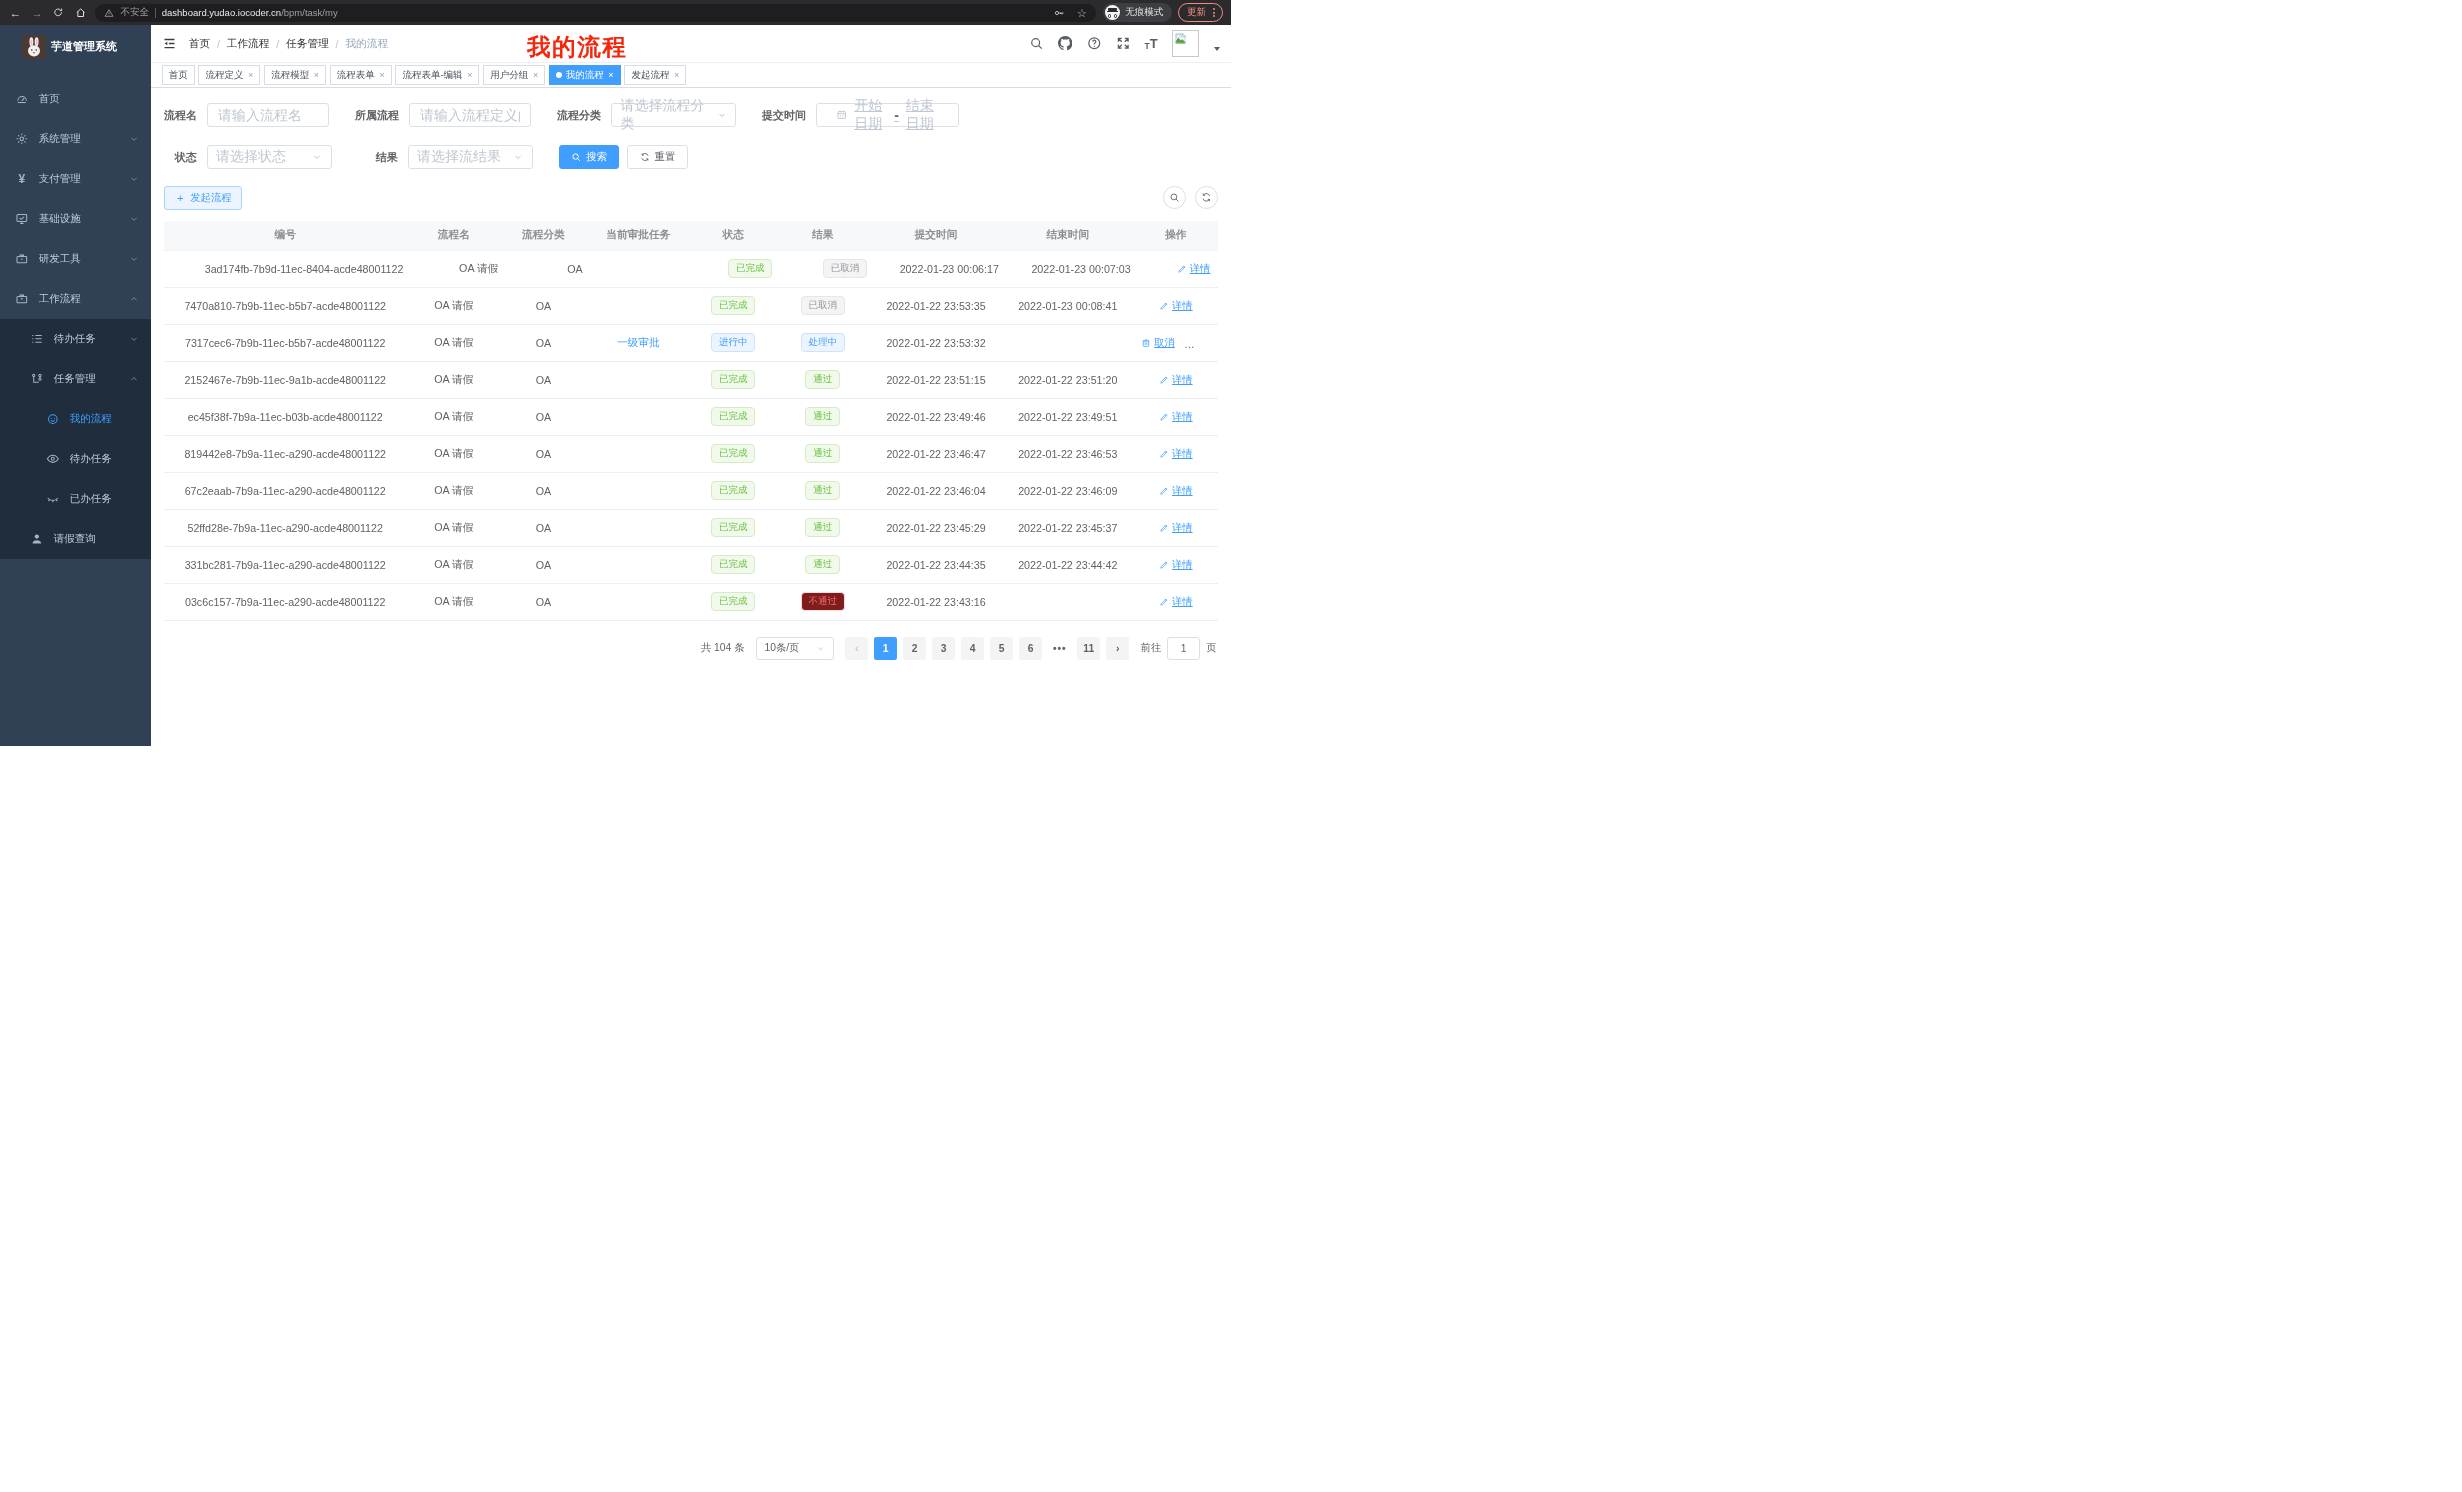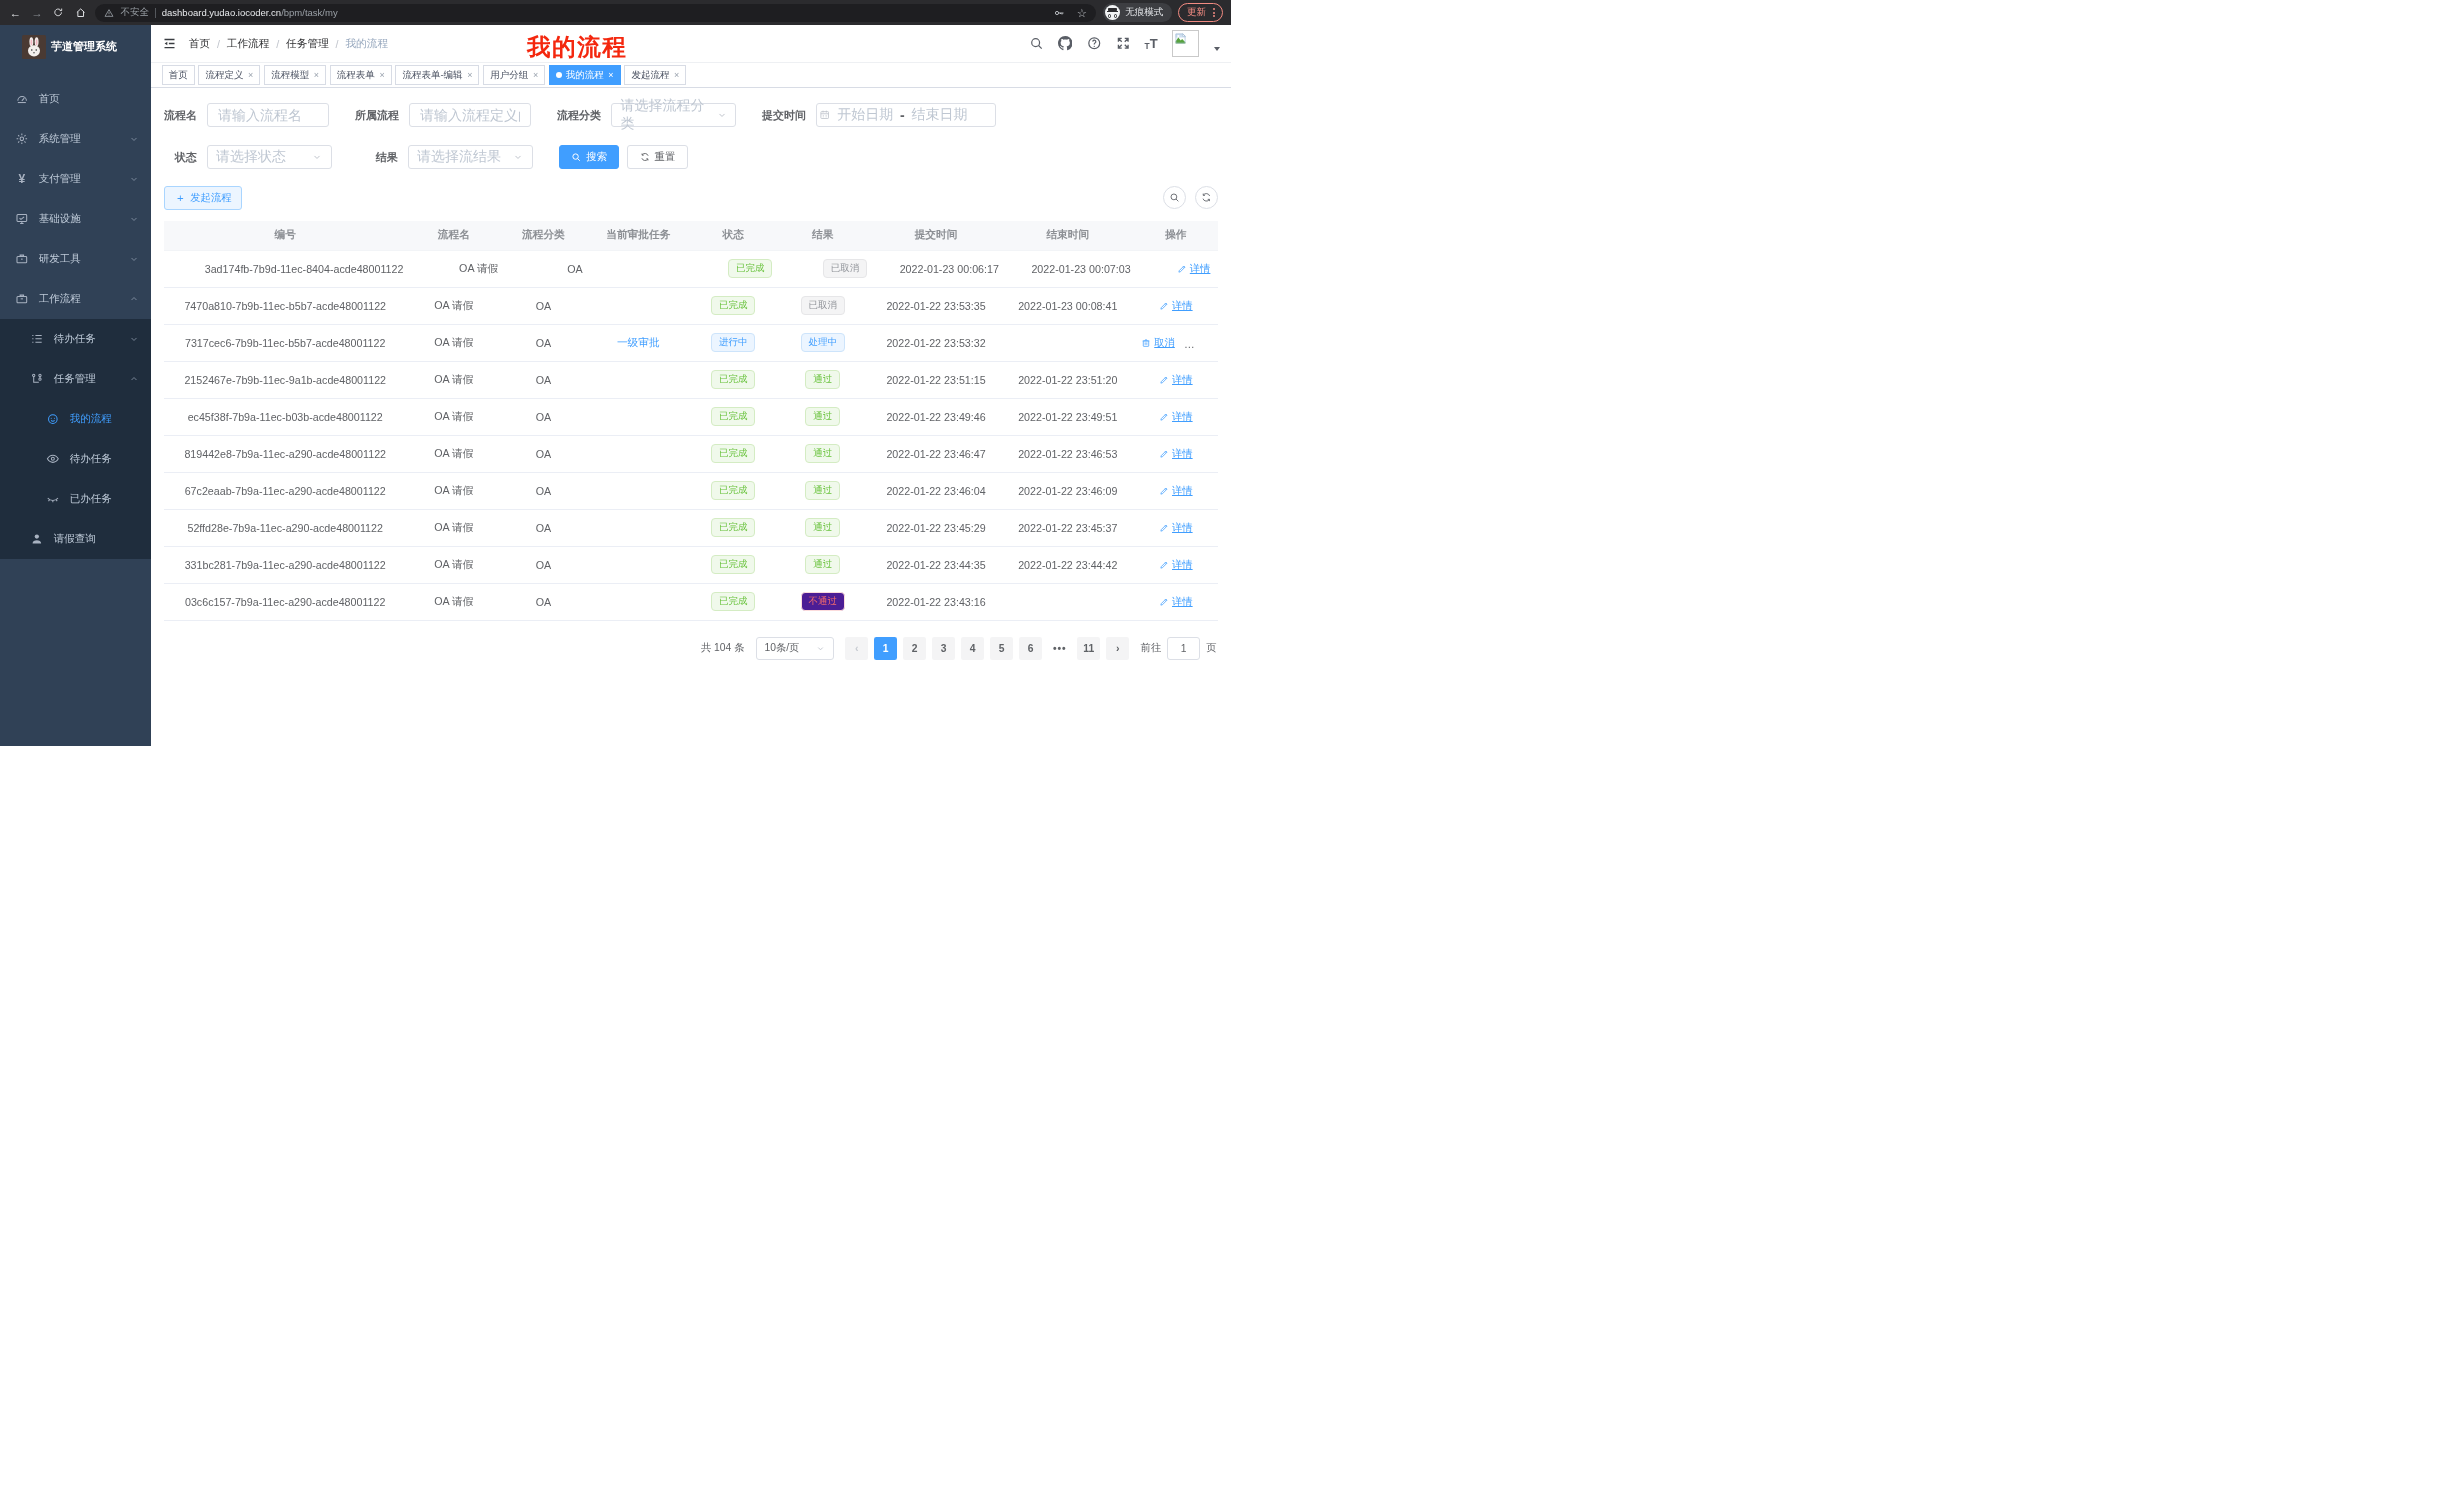--- a/index.html
+++ b/index.html
@@ -68,21 +68,21 @@
   
   .content { flex:1; padding:15px 13px 0; position:relative; min-width:0; }
   .frow { display:flex; align-items:center; margin-bottom:18px; }
   .ffield { display:flex; align-items:center; margin-right:26px; }
   .flabel { font-weight:700; color:#606266; font-size:11px; margin-right:10px; white-space:nowrap; }
   .tbox { height:24px; border:0.8px solid #dcdfe6; border-radius:3px; background:#fff; font-size:14px; color:#606266; }
   input.tbox { padding:0 10px; width:122px; font-family:inherit; }
   input.tbox::placeholder { color:#bfc7d2; }
   .select { width:125px; display:flex; align-items:center; justify-content:space-between; padding:0 8.4px; color:#bfc7d2; cursor:pointer; }
   .select .chev { width:10px; height:10px; color:#c0c4cc; }
-  .daterange { width:180px; display:flex; align-items:center; gap:6.8px; padding:0 2px; color:#bfc7d2; cursor:pointer; }
+  .daterange { width:143px; display:flex; align-items:center; gap:6.8px; padding:0 19px; color:#bfc7d2; cursor:pointer;text-decoration:underline; }
   .daterange .cal { width:11.4px; height:11.4px; color:#c0c4cc; flex-shrink:0; }
   .dr-sep { color:#606266; font-weight:700; }
   .btn { height:24px; border-radius:3px; font-size:10.3px; display:inline-flex; align-items:center; gap:4.6px; padding:0 11.4px; border:0.8px solid #dcdfe6; background:#fff; color:#606266; cursor:pointer; white-space:nowrap; font-family:inherit; }
   .btn .bicon { width:10.7px; height:10.7px; display:flex; align-items:center; justify-content:center; }
   .btn-primary { background:#409eff; border-color:#409eff; color:#fff; }
   .btn-plain { background:#ecf5ff; border-color:#a9d5ff; color:#409eff; }
   .btn + .btn { margin-left:7.6px; }
 
   .toolbar { display:flex; align-items:center; justify-content:space-between; margin-bottom:11.4px; }
   .tool-right { display:flex; gap:9px; }
@@ -90,21 +90,21 @@
   .circle-btn svg { width:10.7px; height:10.7px; }
 
   table.grid { width:100%; border-collapse:collapse; table-layout:fixed; font-size:10.7px; color:#606266; }
   .grid th { background:#f7f8fa; color:#8d9095; font-weight:700; height:29px; text-align:center; font-size:10.7px; white-space:nowrap; overflow:hidden; }
   .grid td { height:37px; text-align:center; border-bottom:0.8px solid #ebeef5; white-space:nowrap; overflow:hidden; text-overflow:ellipsis; padding:0 3px; }
   .grid tr:first-child td { border-top:0.8px solid #f2f4f7;text-align:right; }
   .tg { display:inline-block; padding:1.5px 6.8px; font-size:9.5px; border-radius:4px; border:0.8px solid; line-height:14.5px; }
   .tg-success { color:#67c23a; background:#f0f9eb; border-color:#d4ecc3; }
   .tg-info    { color:#909399; background:#f4f4f5; border-color:#e6e6e8; }
   .tg-primary { color:#409eff; background:#ecf5ff; border-color:#cde4fb; }
-  .tg-danger  { color:#f56c6c; background:#4c1d95; border-color:#fcdcdc; }
+  .tg-danger  { color:#f56c6c; background:#7f1d1d; border-color:#fcdcdc; }
   .tlink { color:#409eff; cursor:pointer; }
   .op { color:#409eff; display:inline-flex; align-items:center; gap:3px; margin:0 4.6px; font-size:10.3px; cursor:pointer;text-decoration:underline; }
   .op svg { width:10px; height:10px; }
 
   .pagebar { margin-top:16px; display:flex; align-items:center; justify-content:flex-end; gap:11.4px; font-size:10.3px; color:#606266; padding-right:1.5px; }
   .sizer { width:78px; height:23px; border:0.8px solid #dcdfe6; border-radius:3px; display:flex; align-items:center; justify-content:space-between; padding:0 7.6px; color:#606266; cursor:pointer; }
   .sizer .chev { width:9px; height:9px; color:#c0c4cc; }
   .pager { display:flex; align-items:center; gap:6px; }
   .page { min-width:23px; height:23px; padding:0 3px; border-radius:2.3px; background:#f4f4f5; color:#5f6266; display:flex; align-items:center; justify-content:center; font-weight:600; cursor:pointer; }
   .page.active { background:#409eff; color:#fff; }

